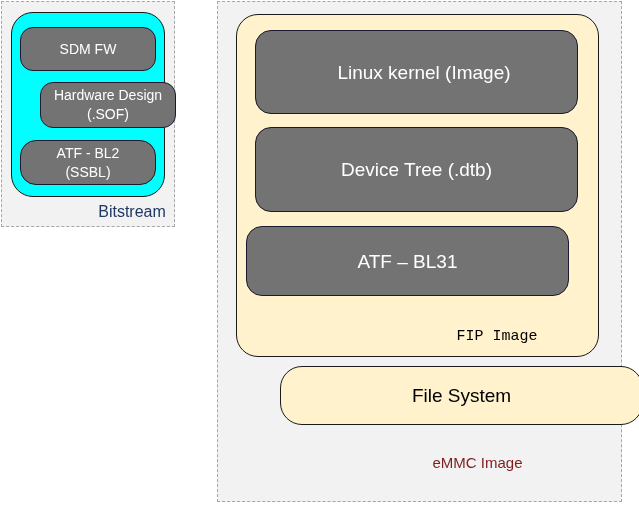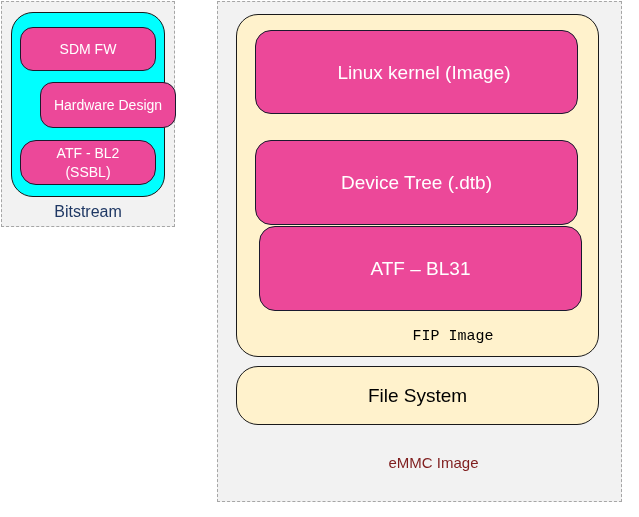--- a/index.html
+++ b/index.html
@@ -1,68 +1,69 @@
 <!DOCTYPE html>
 <html><head>
   <meta charset="utf-8">
   <style>
     html, body { margin: 0; padding: 0; background: #ffffff; }
     body { width: 639px; height: 517px; position: relative; overflow: hidden;
            font-family: "Liberation Sans", "DejaVu Sans", sans-serif; }
     .abs { position: absolute; box-sizing: border-box; }
     .container { background: #f2f2f2; border: 1px dashed #a6a6a6; }
-    .navy { background: #ec4899; border: 1px solid #1a1a2e; border-radius: 16px;
+    .navy { background: #737373; border: 1px solid #1a1a2e; border-radius: 16px;
             color: #ffffff; display: flex; align-items: center; justify-content: center;
             text-align: center; }
     .navy-sm { border-radius: 13px; font-size: 14px; line-height: 19px; }
     .navy-lg { font-size: 19px; line-height: 27px; }
     .cyan { background: #00ffff; border: 1px solid #1a1a1a; border-radius: 22px; }
     .cream { background: #fff2cc; border: 1px solid #1a1a1a; border-radius: 22px; }
-    .label { display: flex; align-items: center; justify-content: center; text-align: center; }
+    .label { display: flex; align-items: center; justify-content: center; text-align: center; margin-left: 44px; }
   </style>
 </head>
 <body>
 
 <div class="abs container" style="left:1px; top:1px; width:174px; height:226px;">
 </div>
 <div class="abs cyan" style="left:11px; top:12px; width:154px; height:185px;"></div>
 
 <div class="abs navy navy-sm" style="left:20px; top:27px; width:136px; height:44px;">
   <div>
     <div>SDM FW</div>
   </div>
 </div>
 <div class="abs navy navy-sm" style="left:20px; top:82px; width:136px; height:46px;margin-left:20px;">
   <div>
     <div>Hardware Design</div>
+    <div>(.SOF)</div>
   </div>
 </div>
 <div class="abs navy navy-sm" style="left:20px; top:140px; width:136px; height:45px;border-radius:16px;">
   <div>
     <div>ATF - BL2</div>
     <div>(SSBL)</div>
   </div>
 </div>
 <div class="abs label" style="left:1px; top:200px; width:174px; height:24px; font-size:16px; color:#1f3864;">Bitstream</div>
 
 <div class="abs container" style="left:217px; top:1px; width:405px; height:501px;"></div>
 
 <div class="abs cream" style="left:236px; top:14px; width:363px; height:343px;"></div>
 
 <div class="abs navy navy-lg" style="left:255px; top:30px; width:323px; height:84px;padding-left:15px;">
   <div>
     <div>Linux kernel (Image)</div>
   </div>
 </div>
-<div class="abs navy navy-lg" style="left:255px; top:140px; width:323px; height:85px;">
+<div class="abs navy navy-lg" style="left:255px; top:127px; width:323px; height:85px;">
   <div>
     <div>Device Tree (.dtb)</div>
   </div>
 </div>
-<div class="abs navy navy-lg" style="left:259px; top:226px; width:323px; height:85px;">
+<div class="abs navy navy-lg" style="left:246px; top:226px; width:323px; height:70px;">
   <div>
     <div>ATF – BL31</div>
   </div>
 </div>
 <div class="abs label" style="left:236px; top:322px; width:434px; height:28px; font-size:15px; color:#000000;font-family:Liberation Mono, monospace;">FIP Image</div>
 
 <div class="abs cream label" style="left:236px; top:366px; width:363px; height:59px; font-size:19px; color:#000000;border-radius:22px;">
   <span>File System</span>
 </div>
 

